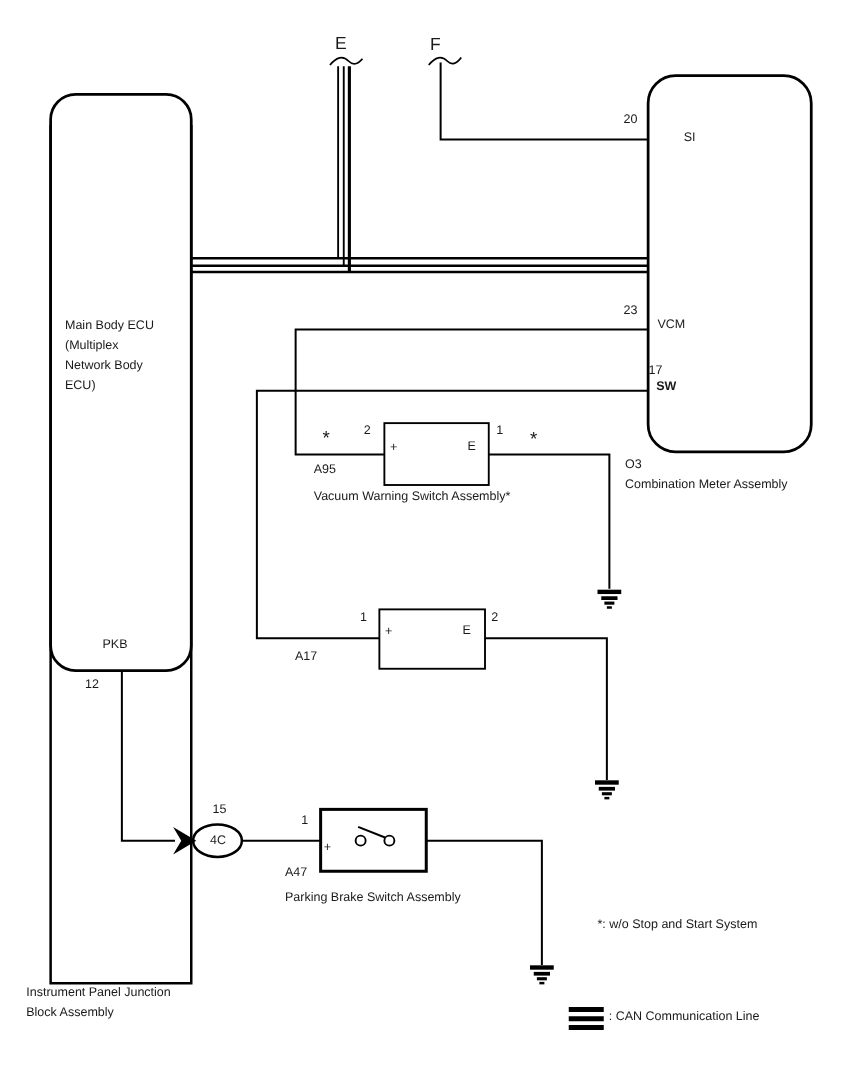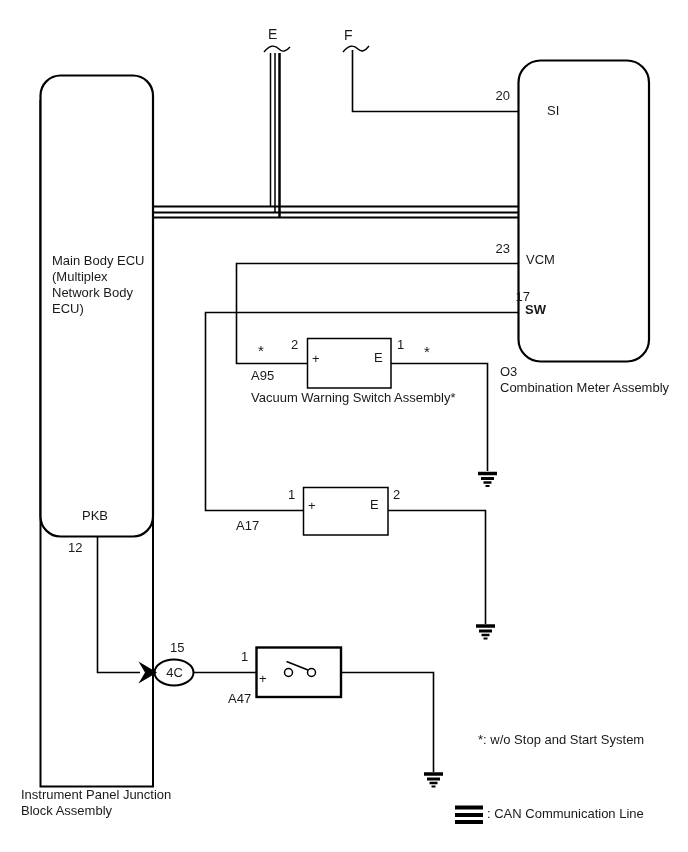--- a/index.html
+++ b/index.html
@@ -2,21 +2,21 @@
 <html><head>
 <meta charset="utf-8">
 <style>
   html,body{margin:0;padding:0;background:#ffffff;}
   #canvas{
     position:relative;width:688px;height:852px;background:#ffffff;
     font-family:"Liberation Sans","DejaVu Sans",sans-serif;color:#1a1a1a;
     overflow:hidden;
   }
   #wires{position:absolute;left:0;top:0;}
-  .lbl{position:absolute;font-size:13px;line-height:16px;white-space:nowrap;}
+  .lbl{position:absolute;font-size:10px;line-height:16px;white-space:nowrap;}
   .prewrap{white-space:pre-line;}
   .rt{text-align:right;}
   .ctr{text-align:center;}
   .big{font-size:14px;}
   .star{font-size:15px;}
 </style>
 </head>
 <body>
 
 <div id="canvas">
@@ -129,19 +129,20 @@
   <div class="lbl" style="left:370px;top:497px;">E</div>
   <div class="lbl" style="left:393px;top:487px;">2</div>
   <div class="lbl" style="left:236px;top:518px;">A17</div>
 
   <div class="lbl" style="left:170px;top:640px;">15</div>
   <div class="lbl ctr" style="left:156px;top:665px;width:37px;">4C</div>
 
   <div class="lbl" style="left:241px;top:649px;">1</div>
   <div class="lbl" style="left:259px;top:671px;">+</div>
   <div class="lbl" style="left:228px;top:691px;">A47</div>
+  <div class="lbl" style="left:228px;top:711px;">Parking Brake Switch Assembly</div>
 
   <div class="lbl" style="left:478px;top:732px;">*: w/o Stop and Start System</div>
   <div class="lbl" style="left:487px;top:806px;">: CAN Communication Line</div>
 
   <div class="lbl prewrap" style="left:21px;top:787px;">Instrument Panel Junction
 Block Assembly</div>
 </div>
 
 </body></html>

